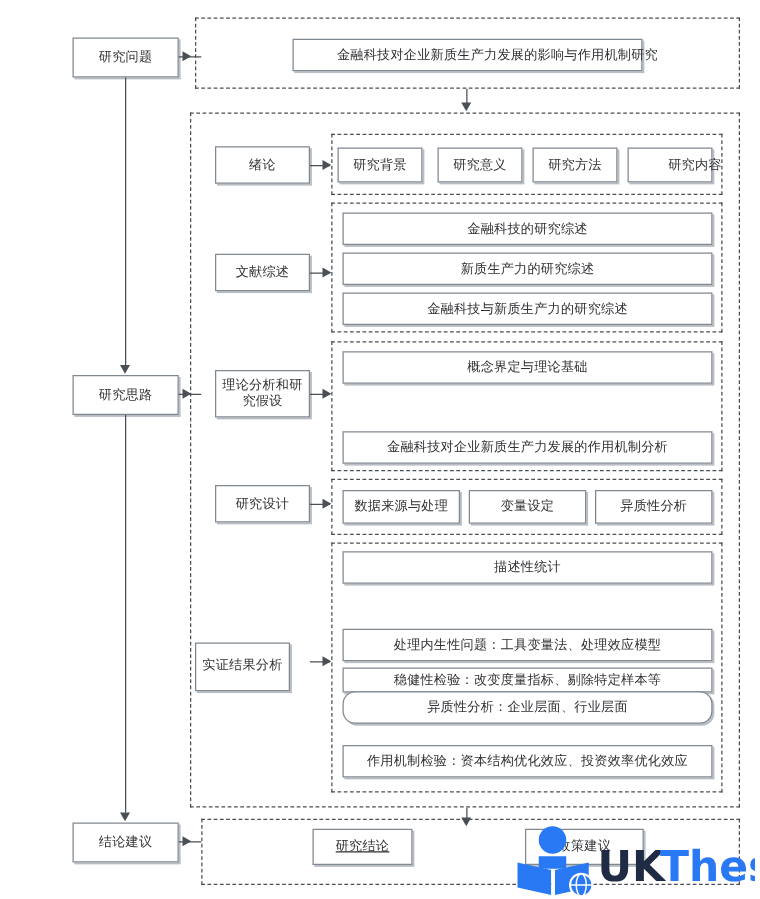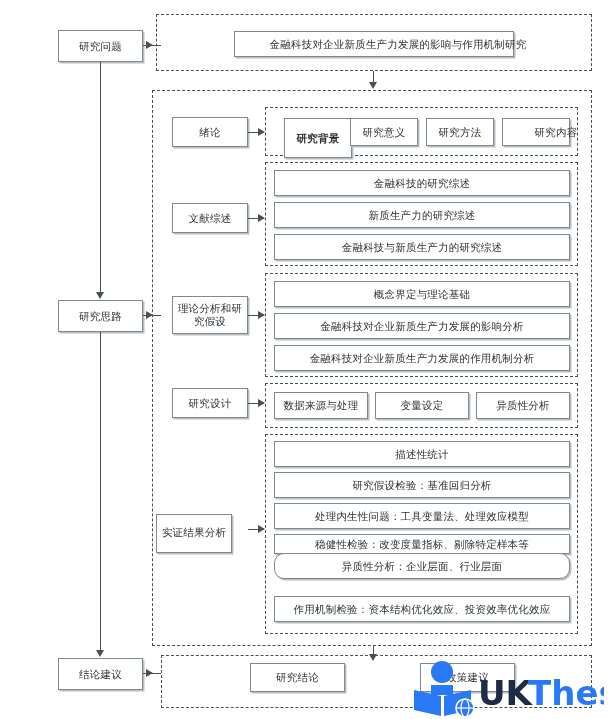--- a/index.html
+++ b/index.html
@@ -99,21 +99,21 @@
   <div class="arrow-down" style="left:369px;top:82px;"></div>
 
   <div class="dash outer" style="left:152px;top:90px;width:440px;height:556px;"></div>
 
   <div class="box" style="left:172px;top:117px;width:76px;height:30px;">绪论</div>
   <div class="line hline" style="left:248px;top:132px;width:16px;"></div>
   <div class="arrow-right" style="left:258px;top:128px;"></div>
 
   <div class="dash" style="left:265px;top:107px;width:313px;height:49px;"></div>
 
-  <div class="box" style="left:284px;top:118px;width:68px;height:40px;font-weight:bold;">研究背景</div>
+  <div class="box" style="left:270px;top:118px;width:68px;height:28px;">研究背景</div>
   <div class="box" style="left:350px;top:118px;width:68px;height:28px;">研究意义</div>
   <div class="box" style="left:426px;top:118px;width:68px;height:28px;">研究方法</div>
   <div class="box" style="left:502px;top:118px;width:68px;height:28px;padding-left:40px;">研究内容</div>
 
   <div class="box" style="left:172px;top:203px;width:76px;height:30px;">文献综述</div>
   <div class="line hline" style="left:248px;top:218px;width:16px;"></div>
   <div class="arrow-right" style="left:258px;top:214px;"></div>
 
   <div class="dash" style="left:265px;top:162px;width:313px;height:104px;"></div>
 
@@ -121,52 +121,50 @@
   <div class="box" style="left:274px;top:202px;width:296px;height:26px;">新质生产力的研究综述</div>
   <div class="box" style="left:274px;top:234px;width:296px;height:26px;">金融科技与新质生产力的研究综述</div>
 
   <div class="box wrap" style="left:172px;top:296px;width:76px;height:38px;padding:0 3px;">理论分析和研究假设</div>
   <div class="line hline" style="left:248px;top:315px;width:16px;"></div>
   <div class="arrow-right" style="left:258px;top:311px;"></div>
 
   <div class="dash" style="left:265px;top:273px;width:313px;height:104px;"></div>
 
   <div class="box" style="left:274px;top:281px;width:296px;height:26px;">概念界定与理论基础</div>
-  <div class="box" style="left:274px;top:313px;width:296px;height:26px;">金融科技对企业新质生产力发展的影响分析</div>
   <div class="box" style="left:274px;top:345px;width:296px;height:26px;">金融科技对企业新质生产力发展的作用机制分析</div>
 
   <div class="box" style="left:172px;top:388px;width:76px;height:30px;">研究设计</div>
   <div class="line hline" style="left:248px;top:403px;width:16px;"></div>
   <div class="arrow-right" style="left:258px;top:399px;"></div>
 
   <div class="dash" style="left:265px;top:383px;width:313px;height:45px;"></div>
 
   <div class="box" style="left:274px;top:392px;width:94px;height:27px;">数据来源与处理</div>
   <div class="box" style="left:375px;top:392px;width:94px;height:27px;">变量设定</div>
   <div class="box" style="left:476px;top:392px;width:94px;height:27px;">异质性分析</div>
 
   <div class="box" style="left:156px;top:514px;width:76px;height:39px;font-family:Liberation Serif, serif;">实证结果分析</div>
   <div class="line hline" style="left:248px;top:529px;width:16px;"></div>
   <div class="arrow-right" style="left:258px;top:525px;"></div>
 
   <div class="dash" style="left:265px;top:434px;width:313px;height:200px;"></div>
 
   <div class="box" style="left:274px;top:441px;width:296px;height:26px;">描述性统计</div>
-  <div class="box" style="left:274px;top:472px;width:296px;height:26px;">研究假设检验：基准回归分析</div>
   <div class="box" style="left:274px;top:503px;width:296px;height:26px;">处理内生性问题：工具变量法、处理效应模型</div>
   <div class="box" style="left:274px;top:534px;width:296px;height:20px;">稳健性检验：改变度量指标、剔除特定样本等</div>
   <div class="box" style="left:274px;top:553px;width:296px;height:26px;border-radius:10px;">异质性分析：企业层面、行业层面</div>
   <div class="box" style="left:274px;top:596px;width:296px;height:26px;">作用机制检验：资本结构优化效应、投资效率优化效应</div>
 
   <div class="line vline" style="left:373px;top:646px;height:10px;"></div>
   <div class="arrow-down" style="left:369px;top:654px;"></div>
 
   <div class="dash" style="left:161px;top:655px;width:431px;height:53px;"></div>
 
-  <div class="box" style="left:250px;top:663px;width:95px;height:29px;">研究结论</div>
+  <div class="box" style="left:250px;top:663px;width:80px;height:29px;text-decoration:underline;">研究结论</div>
   <div class="box" style="left:420px;top:663px;width:95px;height:29px;">政策建议</div>
 
   <div id="watermark">
     <svg width="196" height="62" viewBox="0 0 196 62" xmlns="http://www.w3.org/2000/svg">
 
       <circle cx="34" cy="17" r="11" fill="#2979f5"></circle>
 
       <path d="M23 30 h22 v10 h-22 z" fill="#2979f5"></path>
 
       <path d="M6 35 L33 41 L33 61 L6 55 Z" fill="#2979f5"></path>

